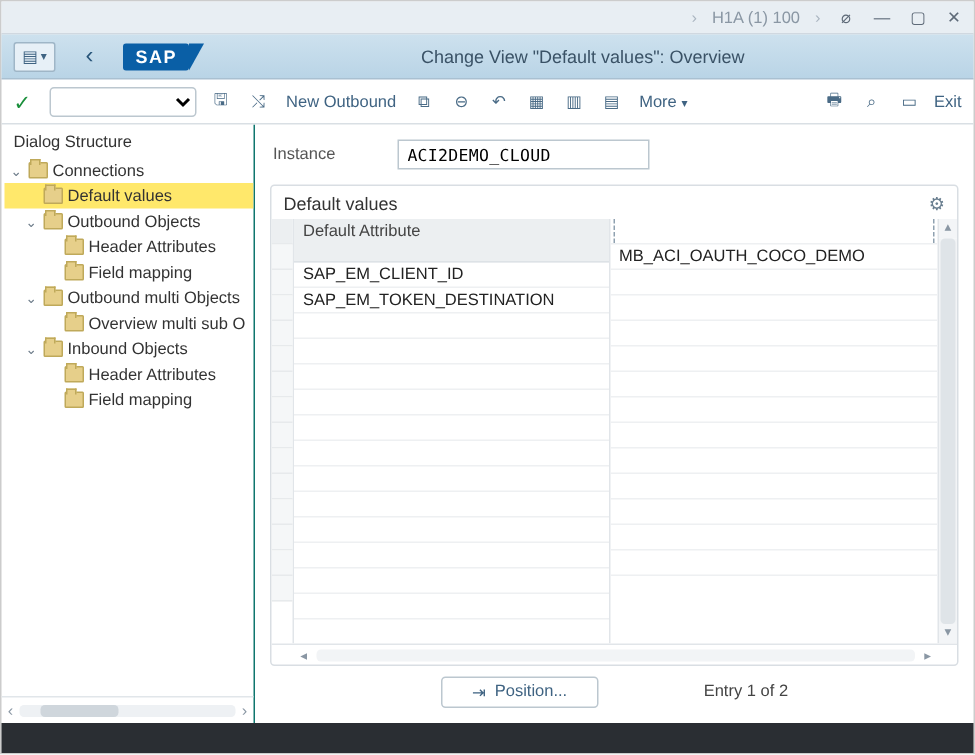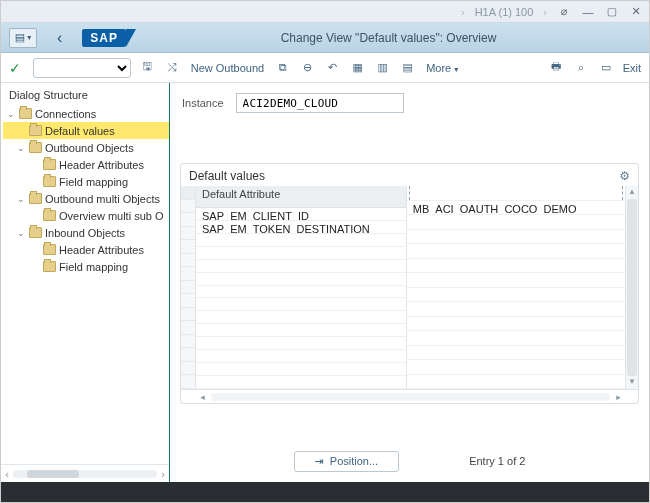--- a/index.html
+++ b/index.html
@@ -39,24 +39,24 @@
   .tree-row .fld { width:13px; height:11px; background:#e6cf8a; border:1px solid #bfa95a; border-radius:1px; position:relative; }
   .tree-row .fld::before { content:""; position:absolute; top:-3px; left:0; width:5px; height:3px; background:#e6cf8a; border:1px solid #bfa95a; border-bottom:none; }
   .tree-row.selected { background:#ffe86b; }
   .indent1{padding-left:14px;} .indent2{padding-left:28px;}
   .sidebar-scroll { height:18px; display:flex; align-items:center; border-top:1px solid #e1e6ea; }
   .sidebar-scroll .arrow{width:12px;text-align:center;color:#8a97a4;}
   .sidebar-scroll .track{flex:1;height:8px;background:#eef1f4;position:relative;border-radius:3px;}
   .sidebar-scroll .thumb{position:absolute;left:14px;width:52px;height:8px;background:#cfd6dc;border-radius:3px;}
 
   
-  .main { flex:1; display:flex; flex-direction:column; padding:6px 10px 4px 10px; overflow:hidden;gap:40px; }
+  .main { flex:1; display:flex; flex-direction:column; padding:6px 10px 4px 10px; overflow:hidden; }
   .instance-row { display:flex; align-items:center; gap:12px; padding:4px 2px 10px; }
   .instance-row label { font-size:11px; color:#555; }
-  .instance-row input { width:168px; height:20px; border:1px solid #bcc7cf; font-size:11px; padding:0 6px; font-family:monospace; letter-spacing:.2px; }
+  .instance-row input { width:168px; height:20px; border:1px solid #bcc7cf; font-size:11px; padding:0 6px; font-family:monospace; letter-spacing:.2px;margin-left:29px; }
 
   .group-box { border:1px solid #d9dee3; border-radius:3px; flex:1; display:flex; flex-direction:column; overflow:hidden; }
   .group-header { display:flex; align-items:center; padding:5px 8px 3px; }
   .group-header .gtitle { font-size:12px; color:#333; flex:1; }
   .gear { color:#6a7f90; font-size:12px; }
 
   .table { display:flex; flex:1; overflow:hidden; }
   .selcol { width:15px; display:flex; flex-direction:column; border-right:1px solid #e1e5e9; }
   .sel { height:17px; border-bottom:1px solid #e7eaec; background:#f5f7f8; }
   .sel:first-child{background:#eceff1;}

